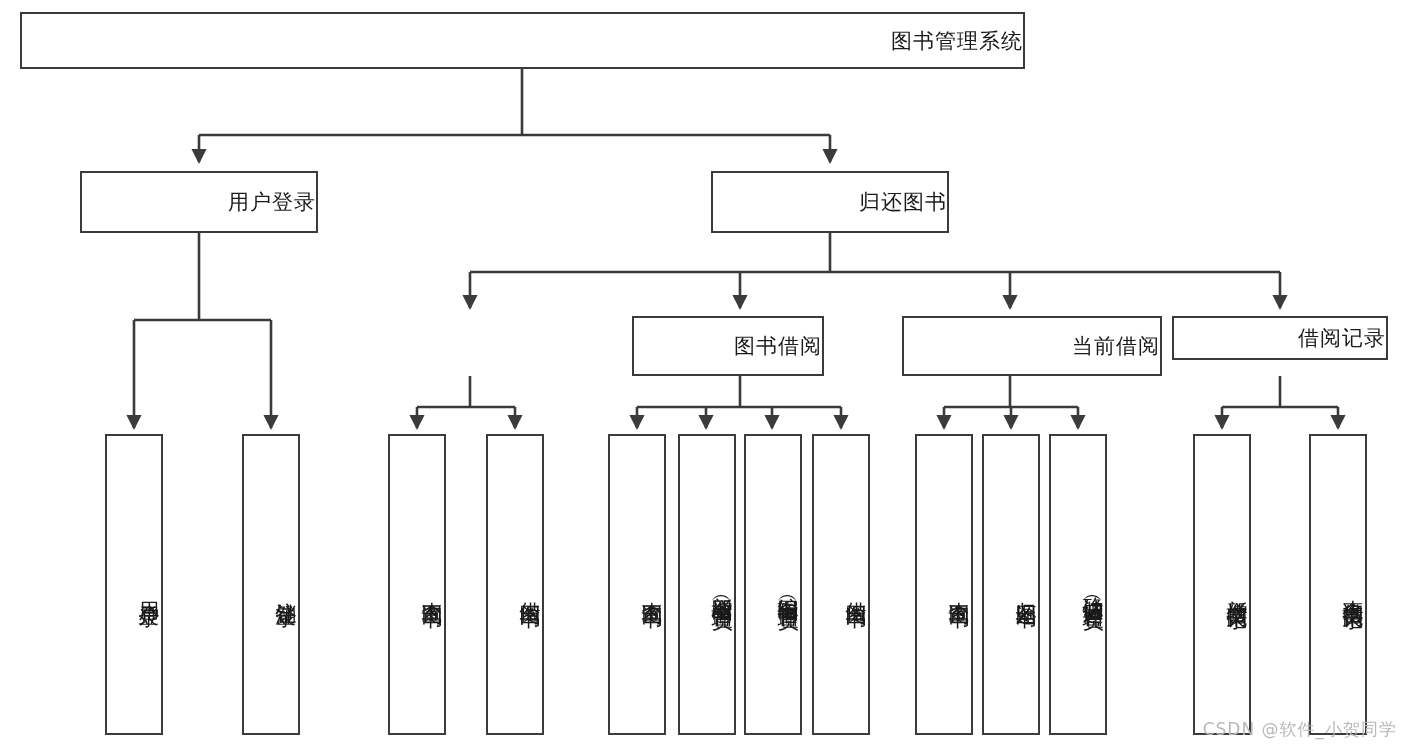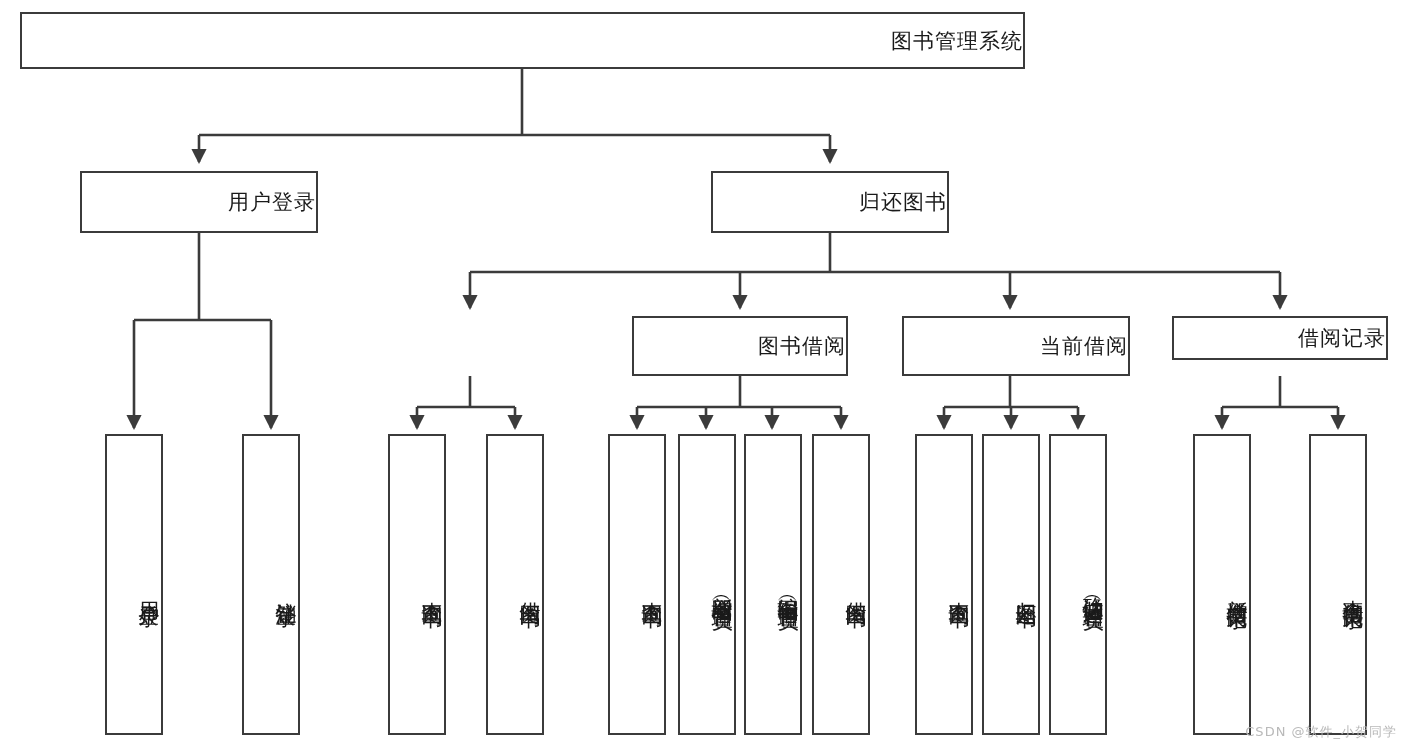--- a/index.html
+++ b/index.html
@@ -52,21 +52,21 @@
   .node-v .vtext {
     writing-mode: vertical-rl;
     text-orientation: upright;
     display: block;
     text-align: left;
   }
   .watermark {
     position: absolute;
     right: 8px;
     bottom: 6px;
-    font-size: 13px;
+    font-size: 17px;
     color: #b9b9b9;
     letter-spacing: 1px;
     white-space: nowrap;
     pointer-events: none;
   }
 </style>
 </head>
 <body>
 
 <div id="canvas">
@@ -125,24 +125,24 @@
     <span>图书管理系统</span>
   </div>
 
   <div class="node node-h" style="left:80px; top:171px; width:238px; height:62px;">
     <span>用户登录</span>
   </div>
   <div class="node node-h" style="left:711px; top:171px; width:238px; height:62px;">
     <span>归还图书</span>
   </div>
 
-  <div class="node node-h" style="left:632px; top:316px; width:216px; height:60px;">
+  <div class="node node-h" style="left:632px; top:316px; width:192px; height:60px;">
     <span>图书借阅</span>
   </div>
-  <div class="node node-h" style="left:902px; top:316px; width:228px; height:60px;">
+  <div class="node node-h" style="left:902px; top:316px; width:260px; height:60px;">
     <span>当前借阅</span>
   </div>
   <div class="node node-h" style="left:1172px; top:316px; width:216px; height:44px;">
     <span>借阅记录</span>
   </div>
 
   <div class="node node-v" style="left:105px; top:434px; width:58px; height:301px;">
     <span class="vtext">用户登录</span>
   </div>
   <div class="node node-v" style="left:242px; top:434px; width:58px; height:301px;">

